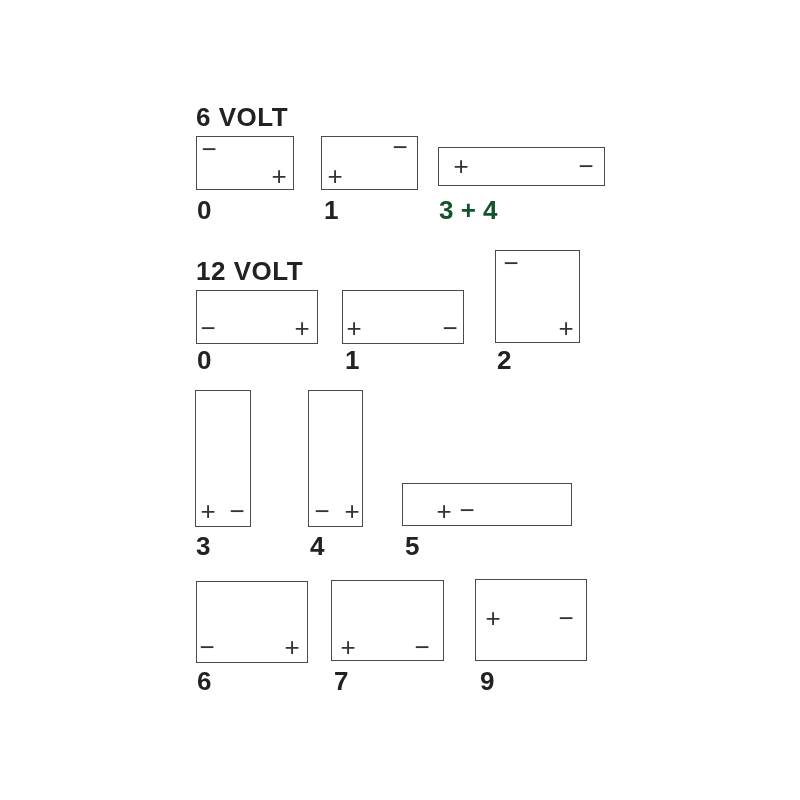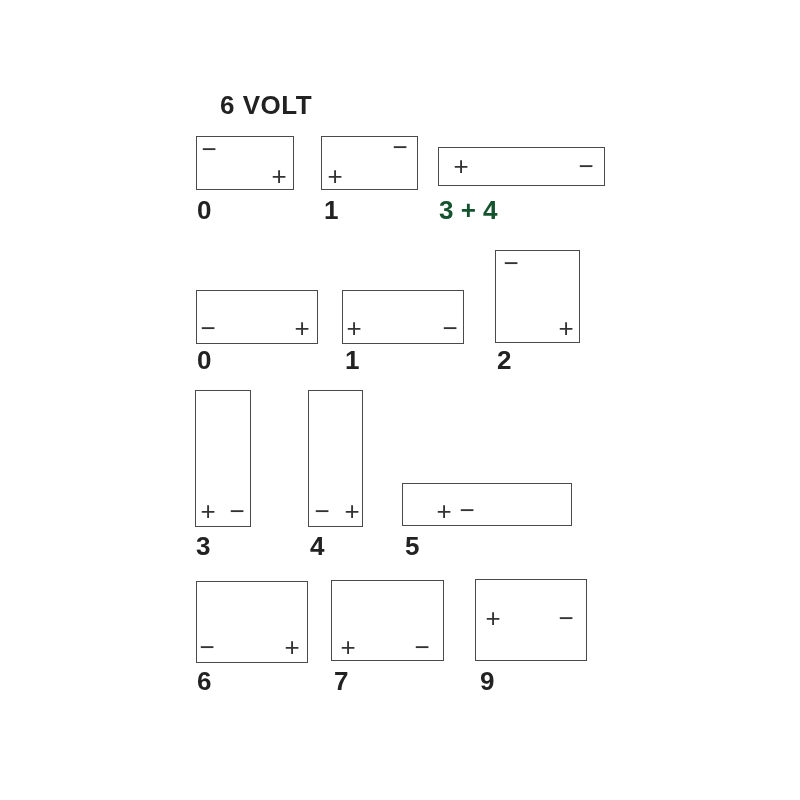--- a/index.html
+++ b/index.html
@@ -45,33 +45,34 @@
     font-weight: bold;
     color: #222222;
     line-height: 1;
     white-space: nowrap;
   }
 </style>
 </head>
 <body>
 
 <div id="diagram-canvas" style="background: rgb(255, 255, 255);">
-    <div class="section-heading" style="left: 196px; top: 92px; margin-left: 24px;">6 VOLT</div>
+    <div class="section-heading" style="left: 196px; top: 104px;">6 VOLT</div>
     <div class="battery-box" style="left: 196px; top: 136px; width: 98px; height: 54px; border-color: rgb(74, 74, 74);"></div>
     <span class="terminal" style="left: 209px; top: 149px; color: rgb(51, 51, 51);">−</span>
     <span class="terminal" style="left: 279px; top: 176px; color: rgb(51, 51, 51);">+</span>
     <div class="battery-label" style="left: 197px; top: 197px; color: rgb(34, 34, 34);">0</div>
     <div class="battery-box" style="left: 321px; top: 136px; width: 97px; height: 54px; border-color: rgb(74, 74, 74);"></div>
     <span class="terminal" style="left: 335px; top: 176px; color: rgb(51, 51, 51);">+</span>
     <span class="terminal" style="left: 400px; top: 147px; color: rgb(51, 51, 51);">−</span>
     <div class="battery-label" style="left: 324px; top: 197px; color: rgb(34, 34, 34);">1</div>
     <div class="battery-box" style="left: 438px; top: 147px; width: 167px; height: 39px; border-color: rgb(74, 74, 74);"></div>
     <span class="terminal" style="left: 461px; top: 166px; color: rgb(51, 51, 51);">+</span>
     <span class="terminal" style="left: 586px; top: 166px; color: rgb(51, 51, 51);">−</span>
     <div class="battery-label" style="left: 439px; top: 197px; color: #14532d;">3 + 4</div>
+    <div class="section-heading" style="left: 196px; top: 258px;">12 VOLT</div>
     <div class="battery-box" style="left: 196px; top: 290px; width: 122px; height: 54px; border-color: rgb(74, 74, 74);"></div>
     <span class="terminal" style="left: 208px; top: 328px; color: rgb(51, 51, 51);">−</span>
     <span class="terminal" style="left: 302px; top: 328px; color: rgb(51, 51, 51);">+</span>
     <div class="battery-label" style="left: 197px; top: 347px; color: rgb(34, 34, 34);">0</div>
     <div class="battery-box" style="left: 342px; top: 290px; width: 122px; height: 54px; border-color: rgb(74, 74, 74);"></div>
     <span class="terminal" style="left: 354px; top: 328px; color: rgb(51, 51, 51);">+</span>
     <span class="terminal" style="left: 450px; top: 328px; color: rgb(51, 51, 51);">−</span>
     <div class="battery-label" style="left: 345px; top: 347px; color: rgb(34, 34, 34);">1</div>
     <div class="battery-box" style="left: 495px; top: 250px; width: 85px; height: 93px; border-color: rgb(74, 74, 74);"></div>
     <span class="terminal" style="left: 511px; top: 263px; color: rgb(51, 51, 51);">−</span>

